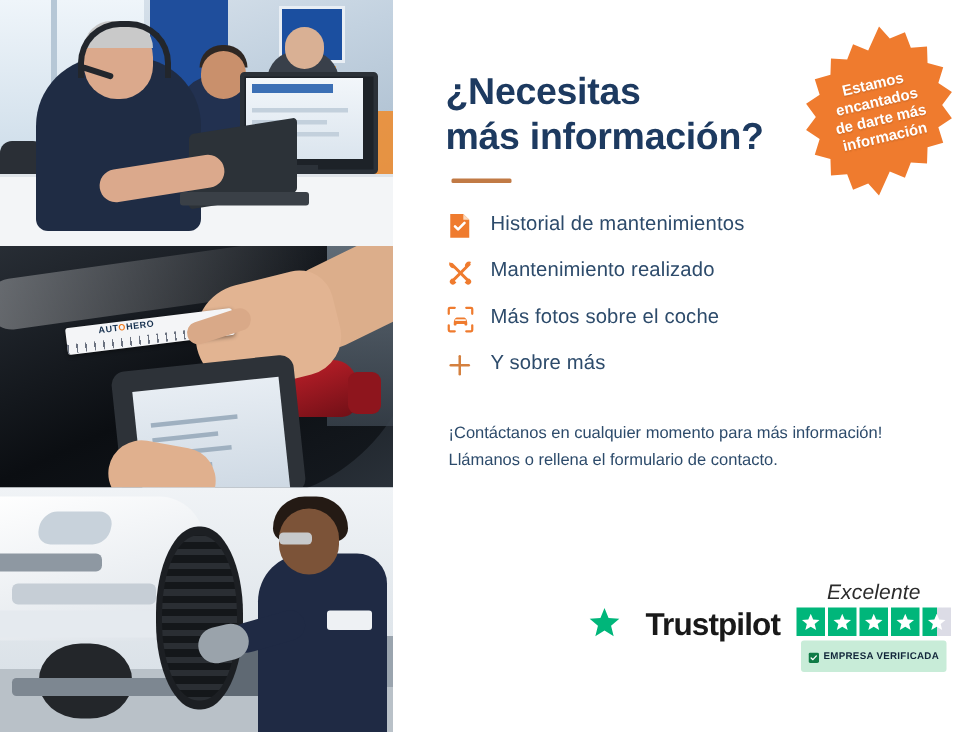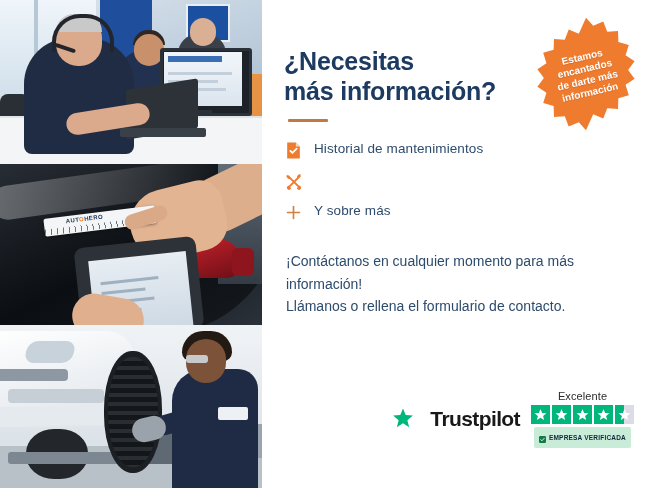--- a/index.html
+++ b/index.html
@@ -81,54 +81,54 @@
   .p3-head{position:absolute;right:36px;top:14px;width:40px;height:44px;background:#7c5338;border-radius:20px;}
   .p3-hair{position:absolute;right:30px;top:6px;width:50px;height:30px;background:#241a14;border-radius:24px 24px 10px 10px;}
   .p3-glass{position:absolute;right:54px;top:30px;width:22px;height:8px;background:#cfd6dc;border-radius:3px;opacity:.9;}
   .p3-arm{position:absolute;right:58px;top:86px;width:50px;height:20px;background:#1f2a44;border-radius:10px;transform:rotate(-16deg);}
   .p3-glove{position:absolute;right:96px;top:92px;width:34px;height:24px;background:#9aa3ab;border-radius:12px;transform:rotate(-14deg);}
   .p3-badge{position:absolute;right:14px;top:82px;width:30px;height:13px;background:#eef1f4;border-radius:2px;}
   .p3-bench{position:absolute;right:0;bottom:30px;width:120px;height:34px;background:#9aa4ae;}
   .p3-cab{position:absolute;right:78px;bottom:24px;width:54px;height:44px;background:#5f6973;}
 
   
-  .content{flex:1;position:relative;padding:46px 22px 0 22px;box-sizing:border-box;}
+  .content{flex:1;position:relative;padding:46px 22px 0 22px;box-sizing:border-box;margin-left:13px;}
   h1.headline{
     margin:0;font-size:25px;line-height:1.2;font-weight:bold;
     color:#1d3a60;letter-spacing:-.2px;white-space:pre-line;
   }
   .rule{width:40px;height:3px;background:#c17a45;margin:13px 0 19px 4px;border-radius:1px;}
 
   .features{list-style:none;margin:0;padding:0;}
   .feature{display:flex;align-items:flex-start;height:31px;}
   .feature .ico{width:30px;flex:0 0 30px;display:flex;align-items:center;justify-content:flex-start;}
   .feature .txt{font-size:13.5px;color:#2d4b6b;letter-spacing:.1px;}
 
-  .para{margin:16px 0 0 2px;font-size:14px;line-height:1.62;color:#2d4b6b;white-space:pre-line;}
+  .para{margin:16px 0 0 2px;font-size:11px;line-height:1.62;color:#2d4b6b;white-space:pre-line;}
 
   
   .badge{position:absolute;right:6px;top:16px;width:116px;height:116px;}
   .badge svg{position:absolute;left:0;top:0;}
   .badge-text{
     position:absolute;left:0;top:0;width:116px;height:116px;
     display:flex;flex-direction:column;align-items:center;justify-content:center;
     transform:rotate(-13deg);
   }
   .badge-text .hs{margin-bottom:2px;}
   .badge-text .bt{
     color:#fff;font-weight:bold;font-size:10px;line-height:1.18;text-align:center;
     white-space:pre-line;text-shadow:0 1px 1px rgba(0,0,0,.12);
   }
 
   
   .trust{position:absolute;right:16px;bottom:40px;display:flex;align-items:center;gap:11px;}
   .tp-logo{display:flex;align-items:center;gap:16px;}
   .tp-word{font-size:21px;font-weight:bold;color:#191919;letter-spacing:-.6px;}
   .tp-right{display:flex;flex-direction:column;align-items:center;gap:3px;}
-  .tp-excelente{font-size:11px;color:#2b2b2b;letter-spacing:.1px;}
+  .tp-excelente{font-size:14px;color:#2b2b2b;letter-spacing:.1px;font-style:italic;}
   .stars{display:flex;gap:2px;}
   .star-box{width:19px;height:19px;background:#00b67a;display:flex;align-items:center;justify-content:center;}
   .star-box.half{background:linear-gradient(90deg,#00b67a 50%,#dcdce6 50%);}
   .verified{
     display:flex;align-items:center;gap:3px;
     background:#c8ecd8;border-radius:2px;padding:1.5px 5px;
   }
   .verified .vtxt{font-size:6.5px;font-weight:bold;color:#12263a;letter-spacing:.2px;}
 </style>
 </head>
@@ -241,23 +241,39 @@
             <g stroke="#ef7b2e" stroke-width="2.3" stroke-linecap="round">
               <line x1="5" y1="5" x2="18.5" y2="18.5"></line>
               <line x1="19" y1="5" x2="5.5" y2="18.5"></line>
             </g>
             <path d="M3.4 3.2a3.4 3.4 0 004.6 4.6L6.2 6 5 4.8z" fill="#ef7b2e"></path>
             <path d="M20.6 3.2a3.4 3.4 0 00-4.6 4.6l1.8-1.8 1.2-1.2z" fill="#ef7b2e"></path>
             <path d="M4.2 20.6a2.4 2.4 0 003.4 0l1.1-1.1-3.4-3.4-1.1 1.1a2.4 2.4 0 000 3.4z" fill="#ef7b2e"></path>
             <path d="M19.8 20.6a2.4 2.4 0 01-3.4 0l-1.1-1.1 3.4-3.4 1.1 1.1a2.4 2.4 0 010 3.4z" fill="#ef7b2e"></path>
           </svg>
         </span>
+        <span class="txt">Mantenimiento realizado</span>
       </li>
 
 
+      <li class="feature">
+        <span class="ico">
+          <svg width="20" height="20" viewBox="0 0 24 24">
+            <g fill="none" stroke="#ef7b2e" stroke-width="1.8" stroke-linecap="round">
+              <path d="M2.6 7.4V3.6a1 1 0 011-1h3.8"></path>
+              <path d="M21.4 7.4V3.6a1 1 0 00-1-1h-3.8"></path>
+              <path d="M2.6 16.6v3.8a1 1 0 001 1h3.8"></path>
+              <path d="M21.4 16.6v3.8a1 1 0 01-1 1h-3.8"></path>
+            </g>
+            <path d="M6.6 14.6c0-1 .5-2.6 1-3.3.4-.6 1.2-.9 2.2-.9h4.4c1 0 1.8.3 2.2.9.5.7 1 2.3 1 3.3v1.6a.6.6 0 01-.6.6h-1a.6.6 0 01-.6-.6v-.6H8.8v.6a.6.6 0 01-.6.6h-1a.6.6 0 01-.6-.6z" fill="#ef7b2e"></path>
+            <rect x="7.6" y="11.7" width="8.8" height="1.5" rx=".6" fill="#fdf1e6"></rect>
+          </svg>
+        </span>
+        <span class="txt">Más fotos sobre el coche</span>
+      </li>
 
       <li class="feature">
         <span class="ico">
           <svg width="19" height="19" viewBox="0 0 24 24">
             <g stroke="#d4803f" stroke-width="2.1" stroke-linecap="round">
               <line x1="12" y1="4.4" x2="12" y2="19.6"></line>
               <line x1="4.4" y1="12" x2="19.6" y2="12"></line>
             </g>
           </svg>
         </span>

